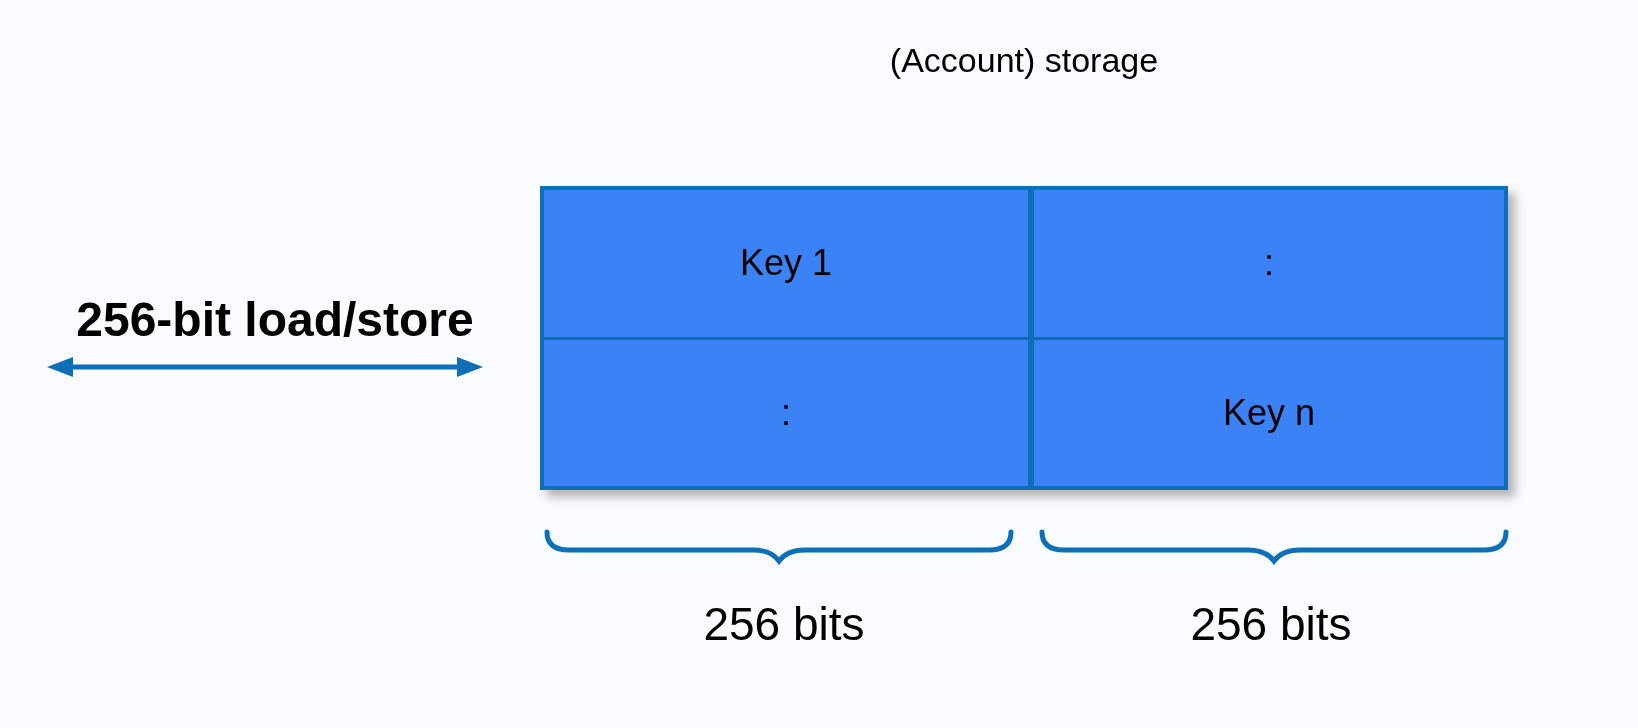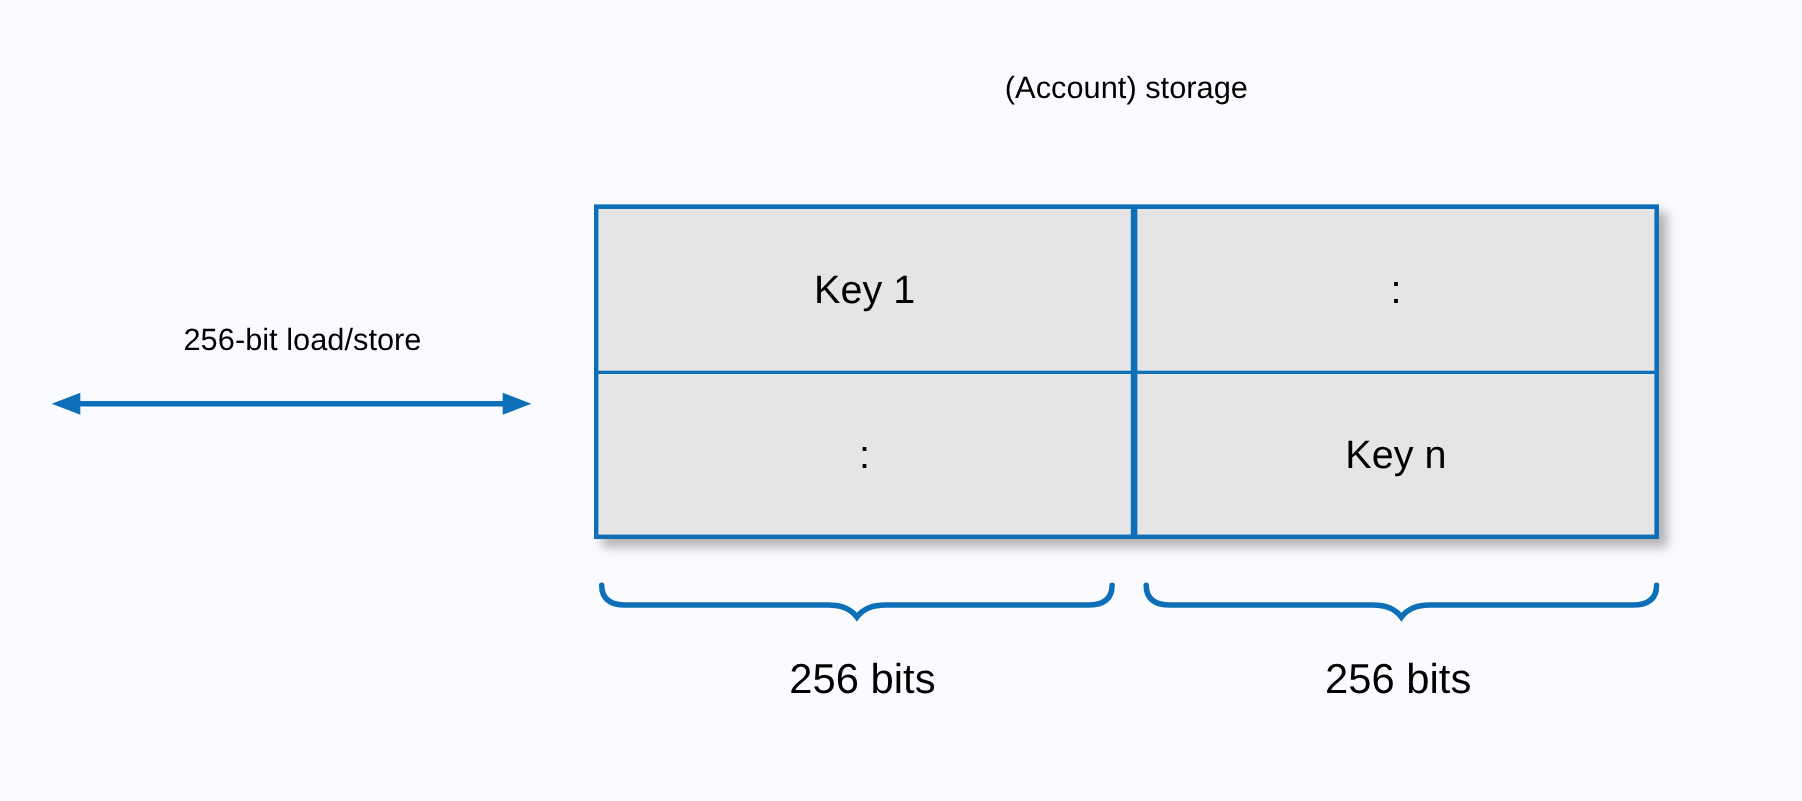--- a/index.html
+++ b/index.html
@@ -7,34 +7,35 @@
     width: 1638px; height: 728px;
     background: #fafbfe;
     font-family: "Liberation Sans", sans-serif;
     color: #000;
     overflow: hidden;
   }
   .canvas { position: relative; width: 1638px; height: 728px; }
 
   .diagram-title {
     position: absolute;
-    left: 540px; top: 64px; width: 968px;
+    left: 540px; top: 41px; width: 968px;
     text-align: center;
-    font-size: 28px;
+    font-size: 34px;
     line-height: 1.15;
     color: #000;
   }
 
   .load-store-label {
     position: absolute;
     left: 60px; top: 294px; width: 430px;
     text-align: center;
-    font-size: 28px;
+    font-size: 48px;
     line-height: 1.1;
     color: #000;
+    font-weight: bold;
   }
   .arrow-svg {
     position: absolute;
     left: 45px; top: 352px;
     width: 440px; height: 30px;
   }
 
   .kv-table {
     position: absolute;
     left: 540px; top: 186px;
@@ -43,41 +44,41 @@
     background: #0d6fb8;
     border: 4px solid #0d6fb8;
     box-shadow: 7px 7px 9px rgba(90, 90, 90, 0.45);
     display: grid;
     grid-template-columns: 484px 470px;
     grid-auto-rows: 1fr;
     column-gap: 6px;
     row-gap: 3px;
   }
   .kv-cell {
-    background: #e5e5e5;
+    background: #3b82f6;
     display: flex;
     align-items: center;
     justify-content: center;
     font-size: 36px;
     color: #000;
   }
 
   .brace-svg {
     position: absolute;
     top: 524px;
     width: 472px; height: 42px;
   }
   .brace-left  { left: 543px; }
   .brace-right { left: 1038px; }
 
   .bits-label {
     position: absolute;
     top: 597px;
     text-align: center;
-    font-size: 38px;
+    font-size: 46px;
     color: #000;
   }
   .bits-label-left  { left: 540px; width: 488px; }
   .bits-label-right { left: 1034px; width: 474px; }
 </style>
 </head>
 <body>
 
 <div class="canvas">
 

